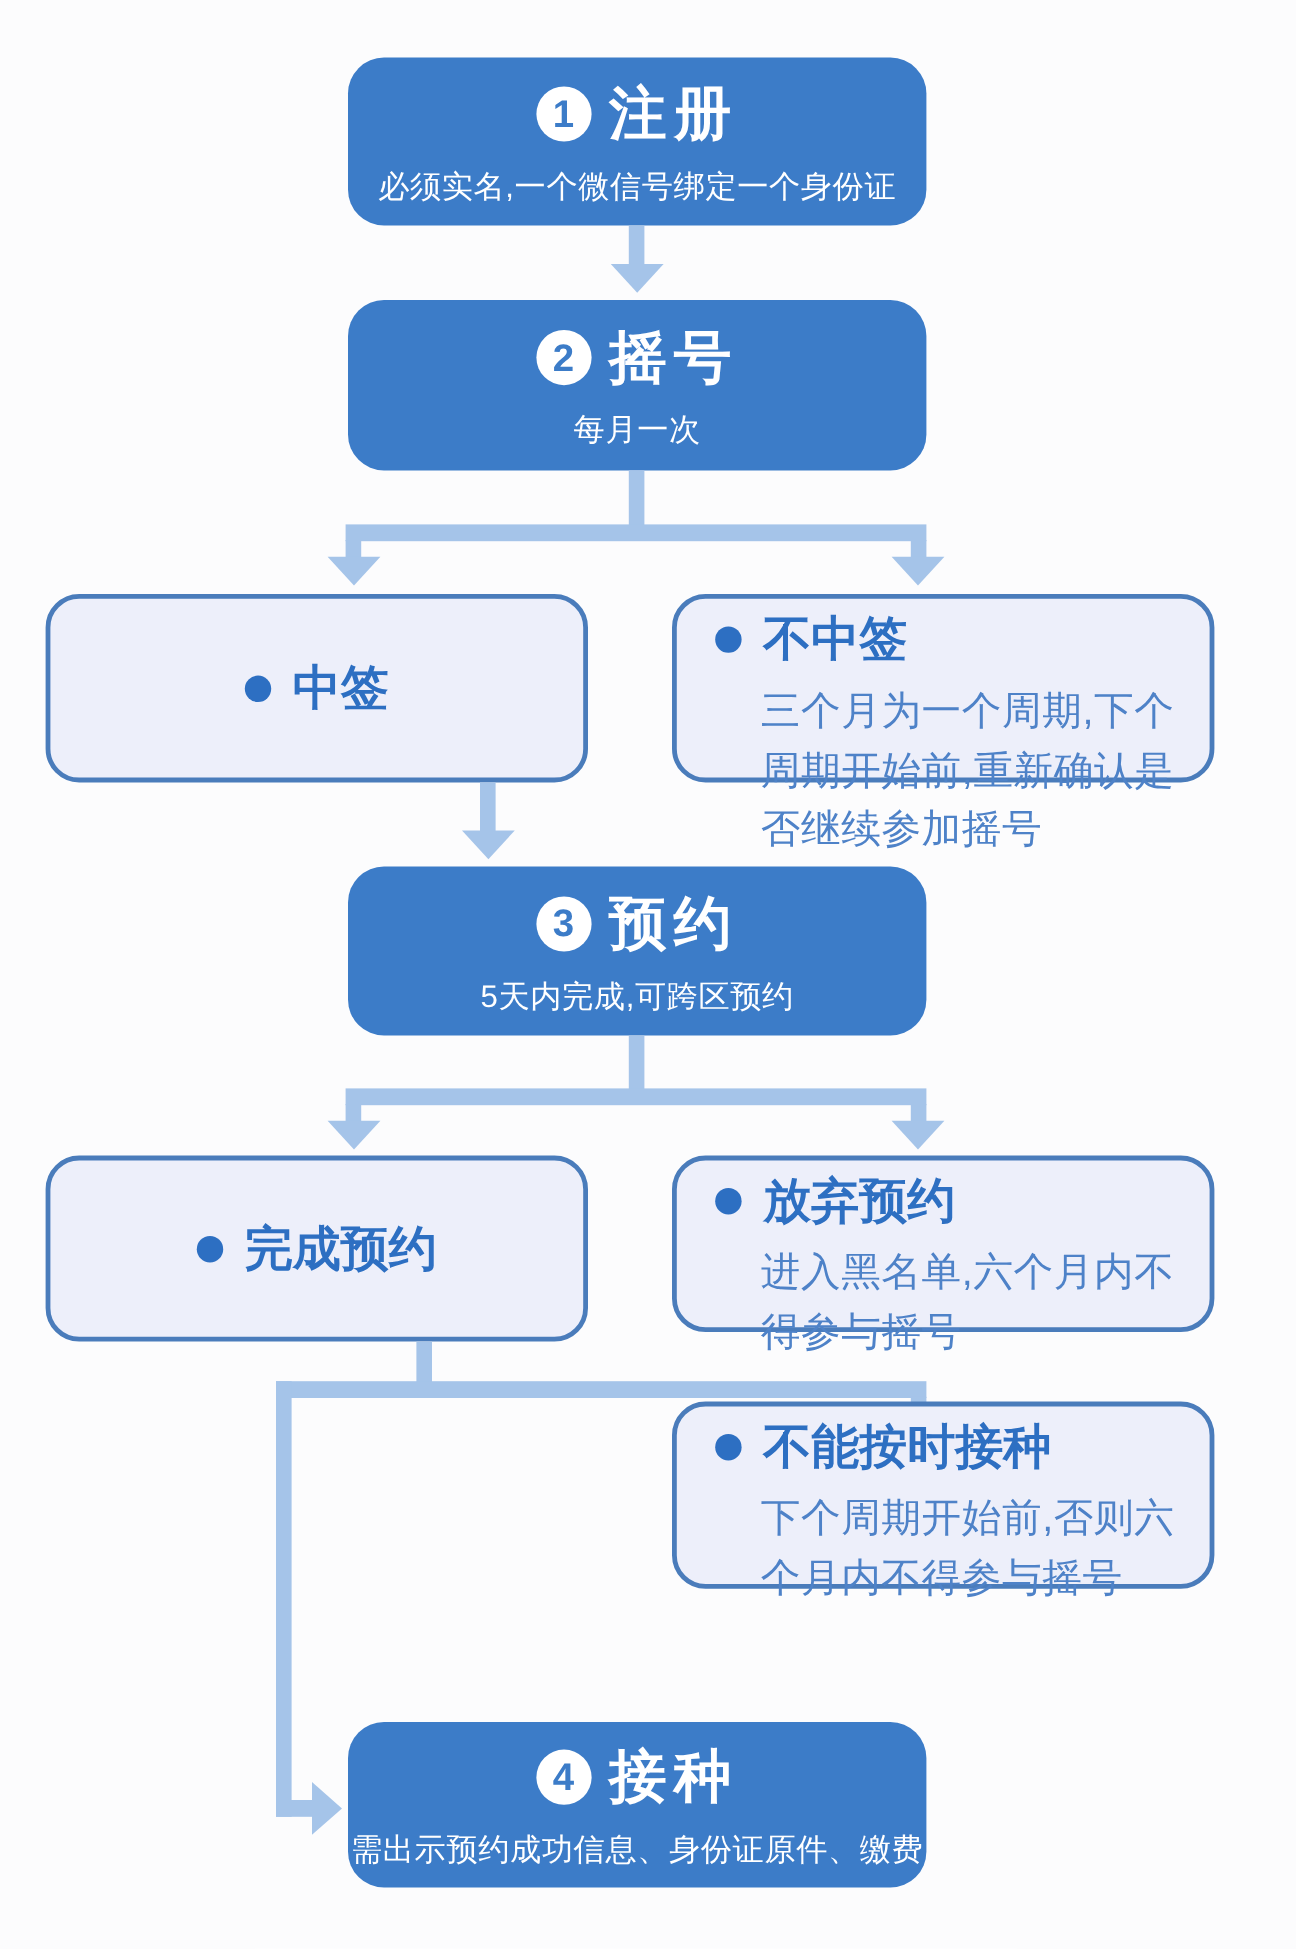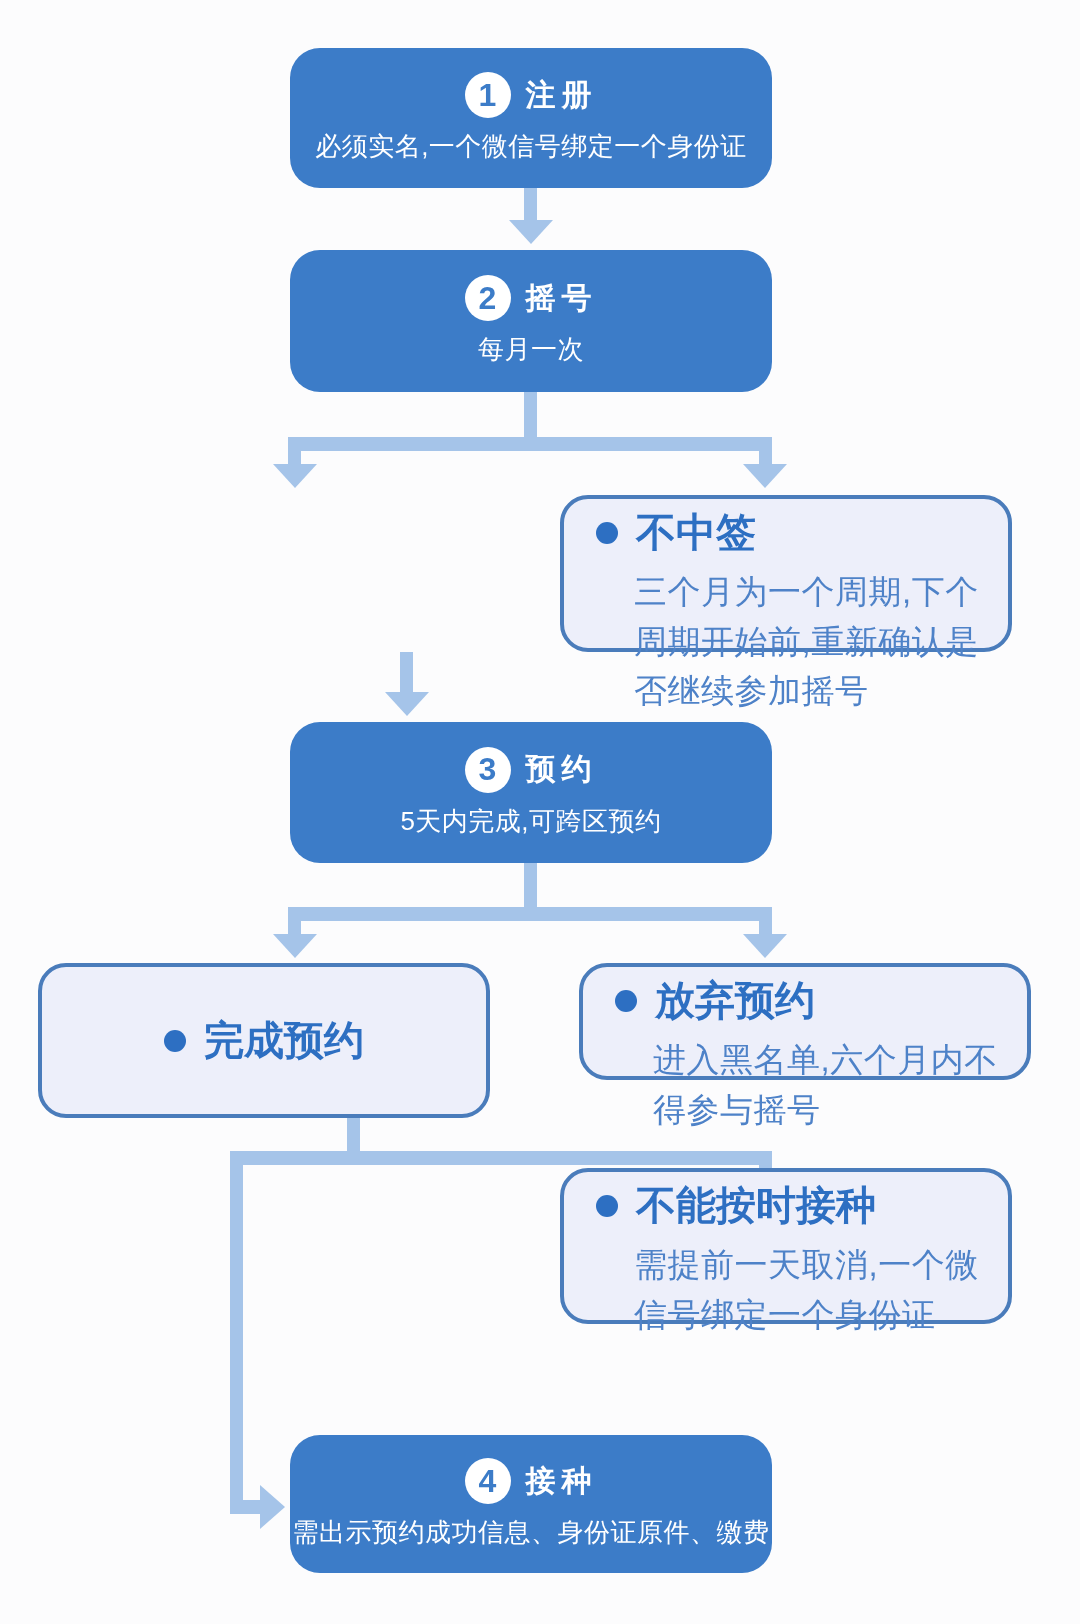--- a/index.html
+++ b/index.html
@@ -16,21 +16,21 @@
     border-radius:30px;color:#fff;
     display:flex;flex-direction:column;align-items:center;justify-content:center;
     box-sizing:border-box;
   }
   .step-title-row{display:flex;align-items:center;gap:15px;}
   .num-badge{
     width:46px;height:46px;border-radius:50%;background:#fff;
     color:var(--step-bg,#3c7cc8);font-weight:bold;font-size:32px;
     display:flex;align-items:center;justify-content:center;flex:none;
   }
-  .step-label{font-size:30px;font-weight:bold;letter-spacing:6px;}
+  .step-label{font-size:48px;font-weight:bold;letter-spacing:6px;}
   .step-note{font-size:26px;margin-top:11px;letter-spacing:.5px;white-space:nowrap;}
   
   .light{
     position:absolute;width:452px;box-sizing:border-box;
     background:var(--light-bg,#edeffa);
     border:4px solid var(--light-border,#4a7cbb);
     border-radius:28px;
   }
   .light.center{display:flex;align-items:center;justify-content:center;}
   .light.pad{padding:6px 22px 16px 32px;}
@@ -76,20 +76,26 @@
     <div class="step-note">每月一次</div>
   </div>
 
   <div class="vstem" style="left:524px;top:392px;height:46px;"></div>
   <div class="hbar" style="left:288px;top:437px;width:484px;"></div>
   <div class="vstem" style="left:288px;top:450px;height:16px;"></div>
   <div class="head-down" style="left:273px;top:464px;"></div>
   <div class="vstem" style="left:759px;top:450px;height:16px;"></div>
   <div class="head-down" style="left:743px;top:464px;"></div>
 
+  <div class="light center" style="left:38px;top:495px;height:157px;">
+    <div class="o-row">
+      <div class="bullet"></div>
+      <div class="o-title">中签</div>
+    </div>
+  </div>
 
   <div class="light pad" style="left:560px;top:495px;height:157px;">
     <div class="o-row">
       <div class="bullet"></div>
       <div class="o-title">不中签</div>
     </div>
     <div class="o-note">三个月为一个周期,下个周期开始前,重新确认是否继续参加摇号</div>
   </div>
 
   <div class="vstem" style="left:400px;top:652px;height:42px;"></div>
@@ -110,42 +116,42 @@
   <div class="vstem" style="left:759px;top:920px;height:16px;"></div>
   <div class="head-down" style="left:743px;top:934px;"></div>
 
   <div class="light center" style="left:38px;top:963px;height:155px;">
     <div class="o-row">
       <div class="bullet"></div>
       <div class="o-title">完成预约</div>
     </div>
   </div>
 
-  <div class="light pad" style="left:560px;top:963px;height:117px;margin-left:19px;">
+  <div class="light pad" style="left:560px;top:963px;height:147px;">
     <div class="o-row">
       <div class="bullet"></div>
       <div class="o-title">放弃预约</div>
     </div>
     <div class="o-note">进入黑名单,六个月内不得参与摇号</div>
   </div>
 
   <div class="vstem" style="left:347px;top:1118px;height:34px;"></div>
   <div class="hbar" style="left:230px;top:1151px;width:542px;"></div>
   <div class="vstem" style="left:759px;top:1164px;height:31px;"></div>
   <div class="head-down" style="left:744px;top:1193px;"></div>
   <div class="vstem" style="left:230px;top:1151px;height:363px;"></div>
   <div class="hbar" style="left:230px;top:1500px;width:32px;"></div>
   <div class="head-right" style="left:260px;top:1485px;"></div>
 
   <div class="light pad" style="left:560px;top:1168px;height:156px;">
     <div class="o-row">
       <div class="bullet"></div>
       <div class="o-title">不能按时接种</div>
     </div>
-    <div class="o-note">需提前一天取消,一个微信号绑定一个身份证</div>
+    <div class="o-note">下个周期开始前,否则六个月内不得参与摇号</div>
   </div>
 
   <div class="step" style="top:1435px;height:138px;">
     <div class="step-title-row">
       <div class="num-badge">4</div>
       <div class="step-label">接种</div>
     </div>
     <div class="step-note">需出示预约成功信息、身份证原件、缴费</div>
   </div>
 

